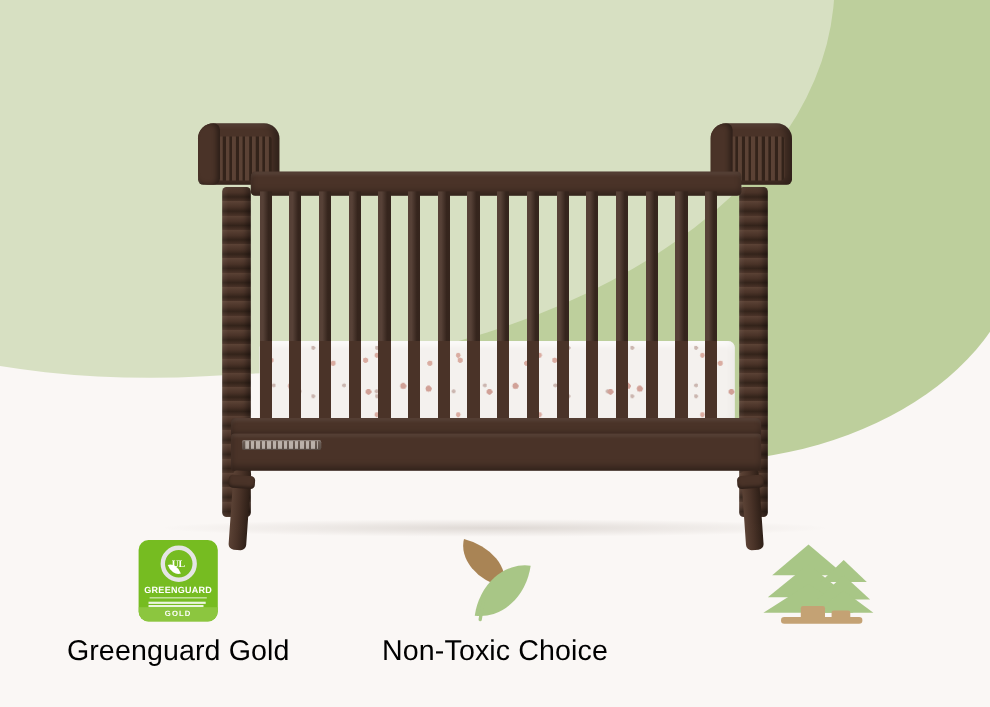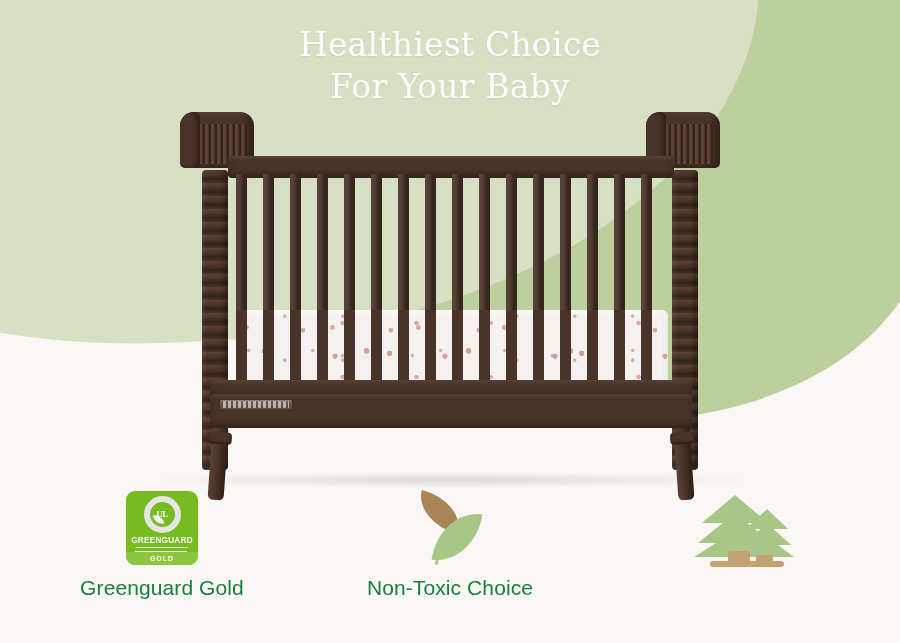--- a/index.html
+++ b/index.html
@@ -162,34 +162,34 @@
   }
 
   
   #badges{
     position:absolute;left:0;top:486px;width:900px;height:150px;
     display:flex;align-items:flex-start;justify-content:center;gap:58px;
   }
   .badge{width:230px;display:flex;flex-direction:column;align-items:center;}
   .badge-art{height:84px;display:flex;align-items:center;justify-content:center;}
   .badge-caption{
-    margin-top:6px;text-align:center;color:#15803d;
-    font-size:21px;line-height:1.18;letter-spacing:.1px;
+    margin-top:6px;text-align:center;color:#000000;
+    font-size:26px;line-height:1.18;letter-spacing:.1px;
   }
 
   
   #greenguard-mark{
     width:72px;height:74px;background:#76bc21;
     border-radius:9px;
     display:flex;flex-direction:column;align-items:center;
     padding-top:5px;box-sizing:border-box;position:relative;overflow:hidden;
   }
   #greenguard-mark .ul-circle{
     width:25px;height:25px;border-radius:50%;
-    border:6px solid #e5e5e5;position:relative;
+    border:4px solid #e5e5e5;position:relative;
     display:flex;align-items:center;justify-content:center;
   }
   #greenguard-mark .ul-text{
     color:#fff;font-size:9px;font-weight:700;line-height:1;
     font-family:"Liberation Serif", serif;letter-spacing:-.5px;
   }
   #greenguard-mark .ul-leaf{
     position:absolute;left:4px;bottom:2px;width:9px;height:11px;
     background:#fff;border-radius:0 100% 0 100%;transform:rotate(-18deg);
   }
@@ -240,24 +240,20 @@
   #log   {left:20px;top:72px;width:74px;height:6px;background:#c4a274;border-radius:3px;}
 </style>
 </head>
 <body>
 
 <div id="stage">
 
   <div class="bg-shape" id="bg-green-dark"></div>
   <div class="bg-shape" id="bg-green-pale"></div>
 
-  <div id="headline">
-    <span class="hl-line">Healthiest Choice</span>
-    <span class="hl-line">For Your Baby</span>
-  </div>
 
   <div id="crib">
 
     <div class="post" id="post-left"></div>
     <div class="post" id="post-right"></div>
 
     <div class="board-cap" id="cap-left">
       <div class="minispindles"></div>
       <div class="cap-scroll"></div>
     </div>

